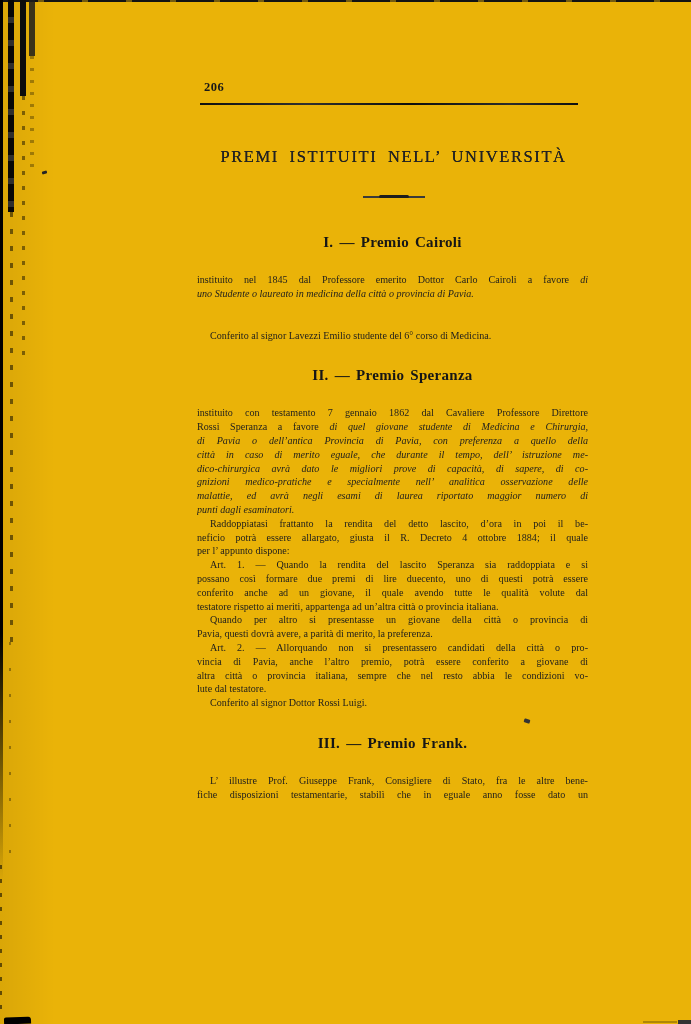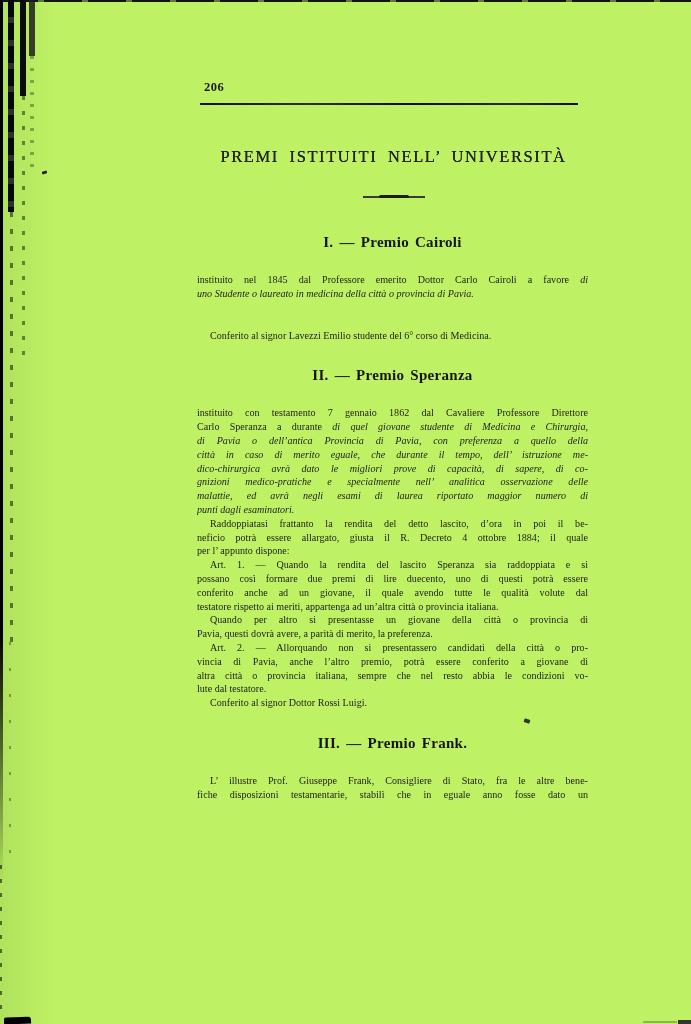--- a/index.html
+++ b/index.html
@@ -1,19 +1,19 @@
 <!DOCTYPE html>
 <html><head>
 <meta charset="utf-8">
 <style>
   html,body { margin:0; padding:0; }
   .page {
     position: relative;
     width: 691px; height: 1024px;
-    background: #bef264;
+    background: #eab308;
     overflow: hidden;
     font-family: "Liberation Serif", "DejaVu Serif", serif;
     color: #1c1c1c;
   }
   
   .binding-shade {
     position:absolute; left:0; top:0; width:55px; height:100%;
     background: linear-gradient(90deg, rgba(0,0,0,0.07), rgba(0,0,0,0.0));
     pointer-events:none;
   }
@@ -120,21 +120,21 @@
       <div class="para">
         <div class="line first"><span>instituito nel 1845 dal Professore emerito Dottor Carlo Cairoli a favore </span><i>di</i></div>
         <div class="line last"><i>uno Studente o laureato in medicina della città o provincia di Pavia.</i></div>
       </div>
       <div class="para indent" style="margin-top: 28px;">
         <div class="line first last"><span>Conferito al signor Lavezzi Emilio studente del 6° corso di Medicina.</span></div>
       </div>
       <div class="section-heading">II. — Premio Speranza</div>
       <div class="para">
         <div class="line first"><span>instituito con testamento 7 gennaio 1862 dal Cavaliere Professore Direttore</span></div>
-        <div class="line"><span>Carlo Speranza a durante </span><i>di quel giovane studente di Medicina e Chirurgia,</i></div>
+        <div class="line"><span>Rossi Speranza a favore </span><i>di quel giovane studente di Medicina e Chirurgia,</i></div>
         <div class="line"><i>di Pavia o dell’antica Provincia di Pavia, con preferenza a quello della</i></div>
         <div class="line"><i>città in caso di merito eguale, che durante il tempo, dell’ istruzione me-</i></div>
         <div class="line"><i>dico-chirurgica avrà dato le migliori prove di capacità, di sapere, di co-</i></div>
         <div class="line"><i>gnizioni medico-pratiche e specialmente nell’ analitica osservazione delle</i></div>
         <div class="line"><i>malattie, ed avrà negli esami di laurea riportato maggior numero di</i></div>
         <div class="line last"><i>punti dagli esaminatori.</i></div>
       </div>
       <div class="para indent">
         <div class="line first"><span>Raddoppiatasi frattanto la rendita del detto lascito, d’ora in poi il be-</span></div>
         <div class="line"><span>neficio potrà essere allargato, giusta il R. Decreto 4 ottobre 1884; il quale</span></div>

